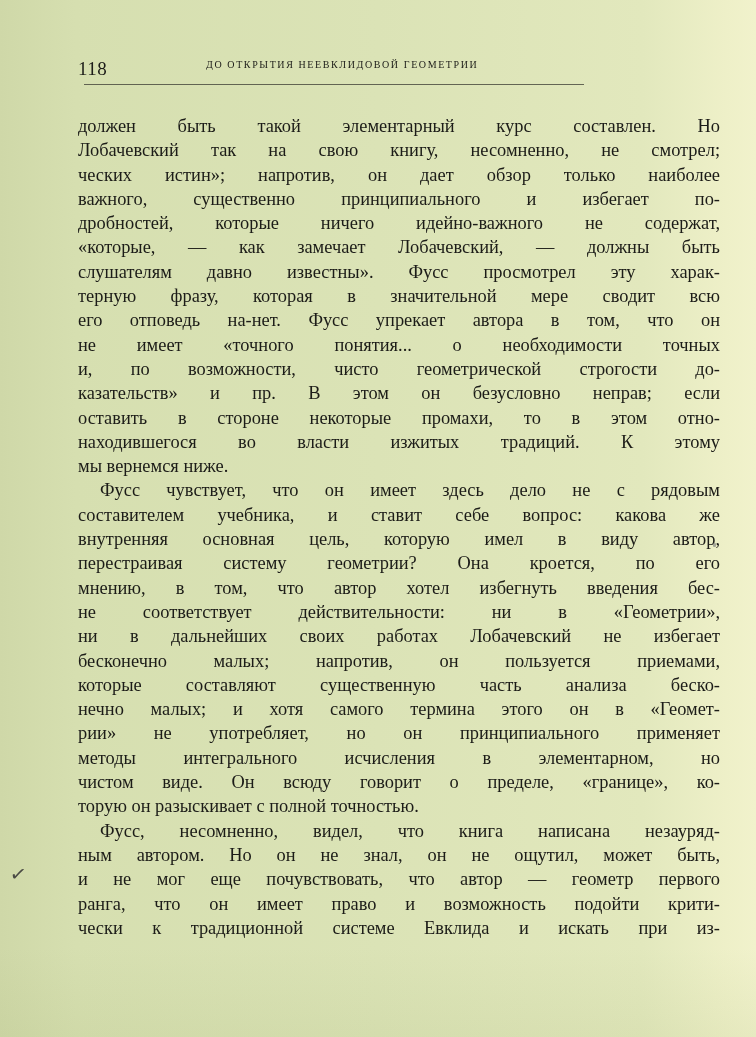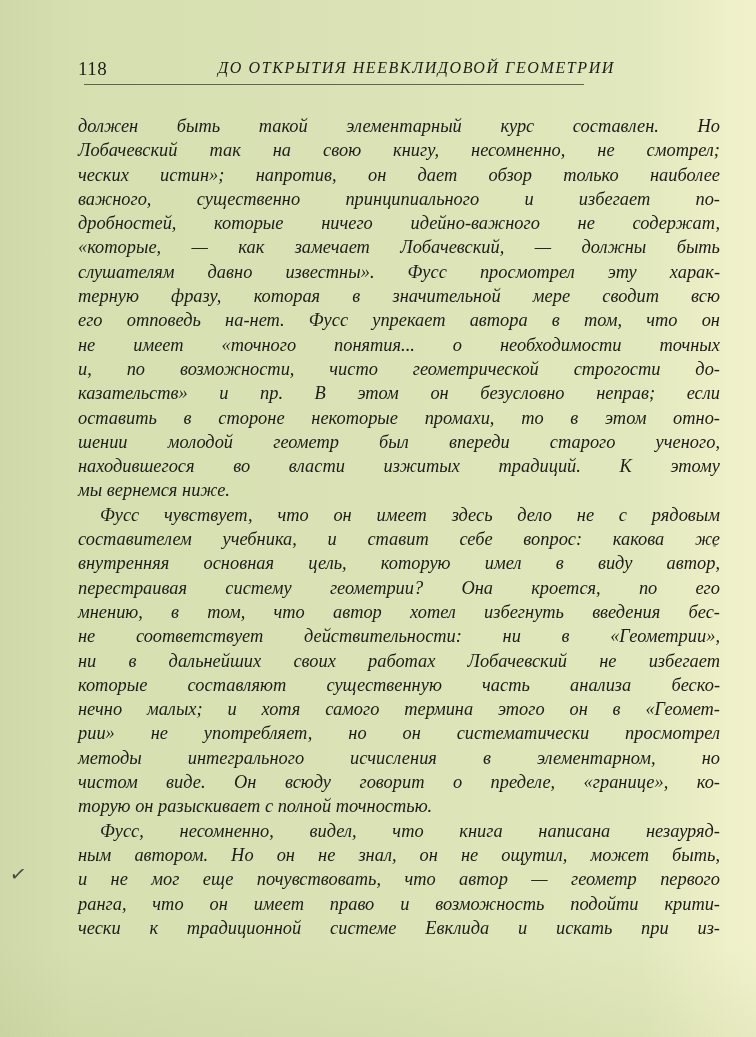--- a/index.html
+++ b/index.html
@@ -14,29 +14,29 @@
     background: linear-gradient(180deg, rgba(0,0,0,0) 0%, rgba(160,175,110,0.12) 100%);
     pointer-events: none;
   }
   .header {
     position: absolute; left: 78px; top: 58px; width: 622px; height: 22px;
   }
   .page-num {
     position: absolute; left: 0; top: 0; font-size: 19px; letter-spacing: 0.5px;
   }
   .running-title {
-    position: absolute; left: 140px; top: 1px; font-size: 16px; letter-spacing: 1.6px; font-style: italic;
+    position: absolute; left: 128px; top: 1px; font-size: 10px; letter-spacing: 1.6px;
   }
   .rule {
     position: absolute; left: 84px; top: 84px; width: 500px; height: 0;
     border-top: 1.3px solid #3a3a32; opacity: 0.75;
   }
   .body-text {
     position: absolute; left: 78px; top: 114px; width: 642px;
-    font-size: 18.4px; line-height: 24.3px; font-style: italic;
+    font-size: 18.4px; line-height: 24.3px;
   }
   .line {
     display: block; text-align: justify; text-align-last: justify;
     white-space: nowrap; height: 24.3px;
   }
   .line.last { text-align-last: left; }
   .line.indent { padding-left: 22px; }
   .margin-mark {
     position: absolute; left: 10px; top: 862px; font-size: 20px; color: #4a4a44;
     font-family: "DejaVu Sans", sans-serif; transform: rotate(8deg);
@@ -59,33 +59,33 @@
   <span class="line">важного, существенно принципиального и избегает по-</span>
   <span class="line">дробностей, которые ничего идейно-важного не содержат,</span>
   <span class="line">«которые, — как замечает Лобачевский, — должны быть</span>
   <span class="line">слушателям давно известны». Фусс просмотрел эту харак-</span>
   <span class="line">терную фразу, которая в значительной мере сводит всю</span>
   <span class="line">его отповедь на-нет. Фусс упрекает автора в том, что он</span>
   <span class="line">не имеет «точного понятия... о необходимости точных</span>
   <span class="line">и, по возможности, чисто геометрической строгости до-</span>
   <span class="line">казательств» и пр. В этом он безусловно неправ; если</span>
   <span class="line">оставить в стороне некоторые промахи, то в этом отно-</span>
-  <span class="line">шении молодой геометр был впереди старого ученого,</span>
   <span class="line">находившегося во власти изжитых традиций. К этому</span>
   <span class="line last">мы вернемся ниже.</span>
   <span class="line indent">Фусс чувствует, что он имеет здесь дело не с рядовым</span>
   <span class="line">составителем учебника, и ставит себе вопрос: какова же</span>
   <span class="line">внутренняя основная цель, которую имел в виду автор,</span>
   <span class="line">перестраивая систему геометрии? Она кроется, по его</span>
   <span class="line">мнению, в том, что автор хотел избегнуть введения бес-</span>
   <span class="line">не соответствует действительности: ни в «Геометрии»,</span>
   <span class="line">ни в дальнейших своих работах Лобачевский не избегает</span>
+  <span class="line">бесконечно малых; напротив, он пользуется приемами,</span>
   <span class="line">которые составляют существенную часть анализа беско-</span>
   <span class="line">нечно малых; и хотя самого термина этого он в «Геомет-</span>
-  <span class="line">рии» не употребляет, но он систематически просмотрел</span>
+  <span class="line">рии» не употребляет, но он принципиального применяет</span>
   <span class="line">методы интегрального исчисления в элементарном, но</span>
   <span class="line">чистом виде. Он всюду говорит о пределе, «границе», ко-</span>
   <span class="line last">торую он разыскивает с полной точностью.</span>
   <span class="line indent">Фусс, несомненно, видел, что книга написана незауряд-</span>
   <span class="line">ным автором. Но он не знал, он не ощутил, может быть,</span>
   <span class="line">и не мог еще почувствовать, что автор — геометр первого</span>
   <span class="line">ранга, что он имеет право и возможность подойти крити-</span>
   <span class="line">чески к традиционной системе Евклида и искать при из-</span>
 
 </div>

